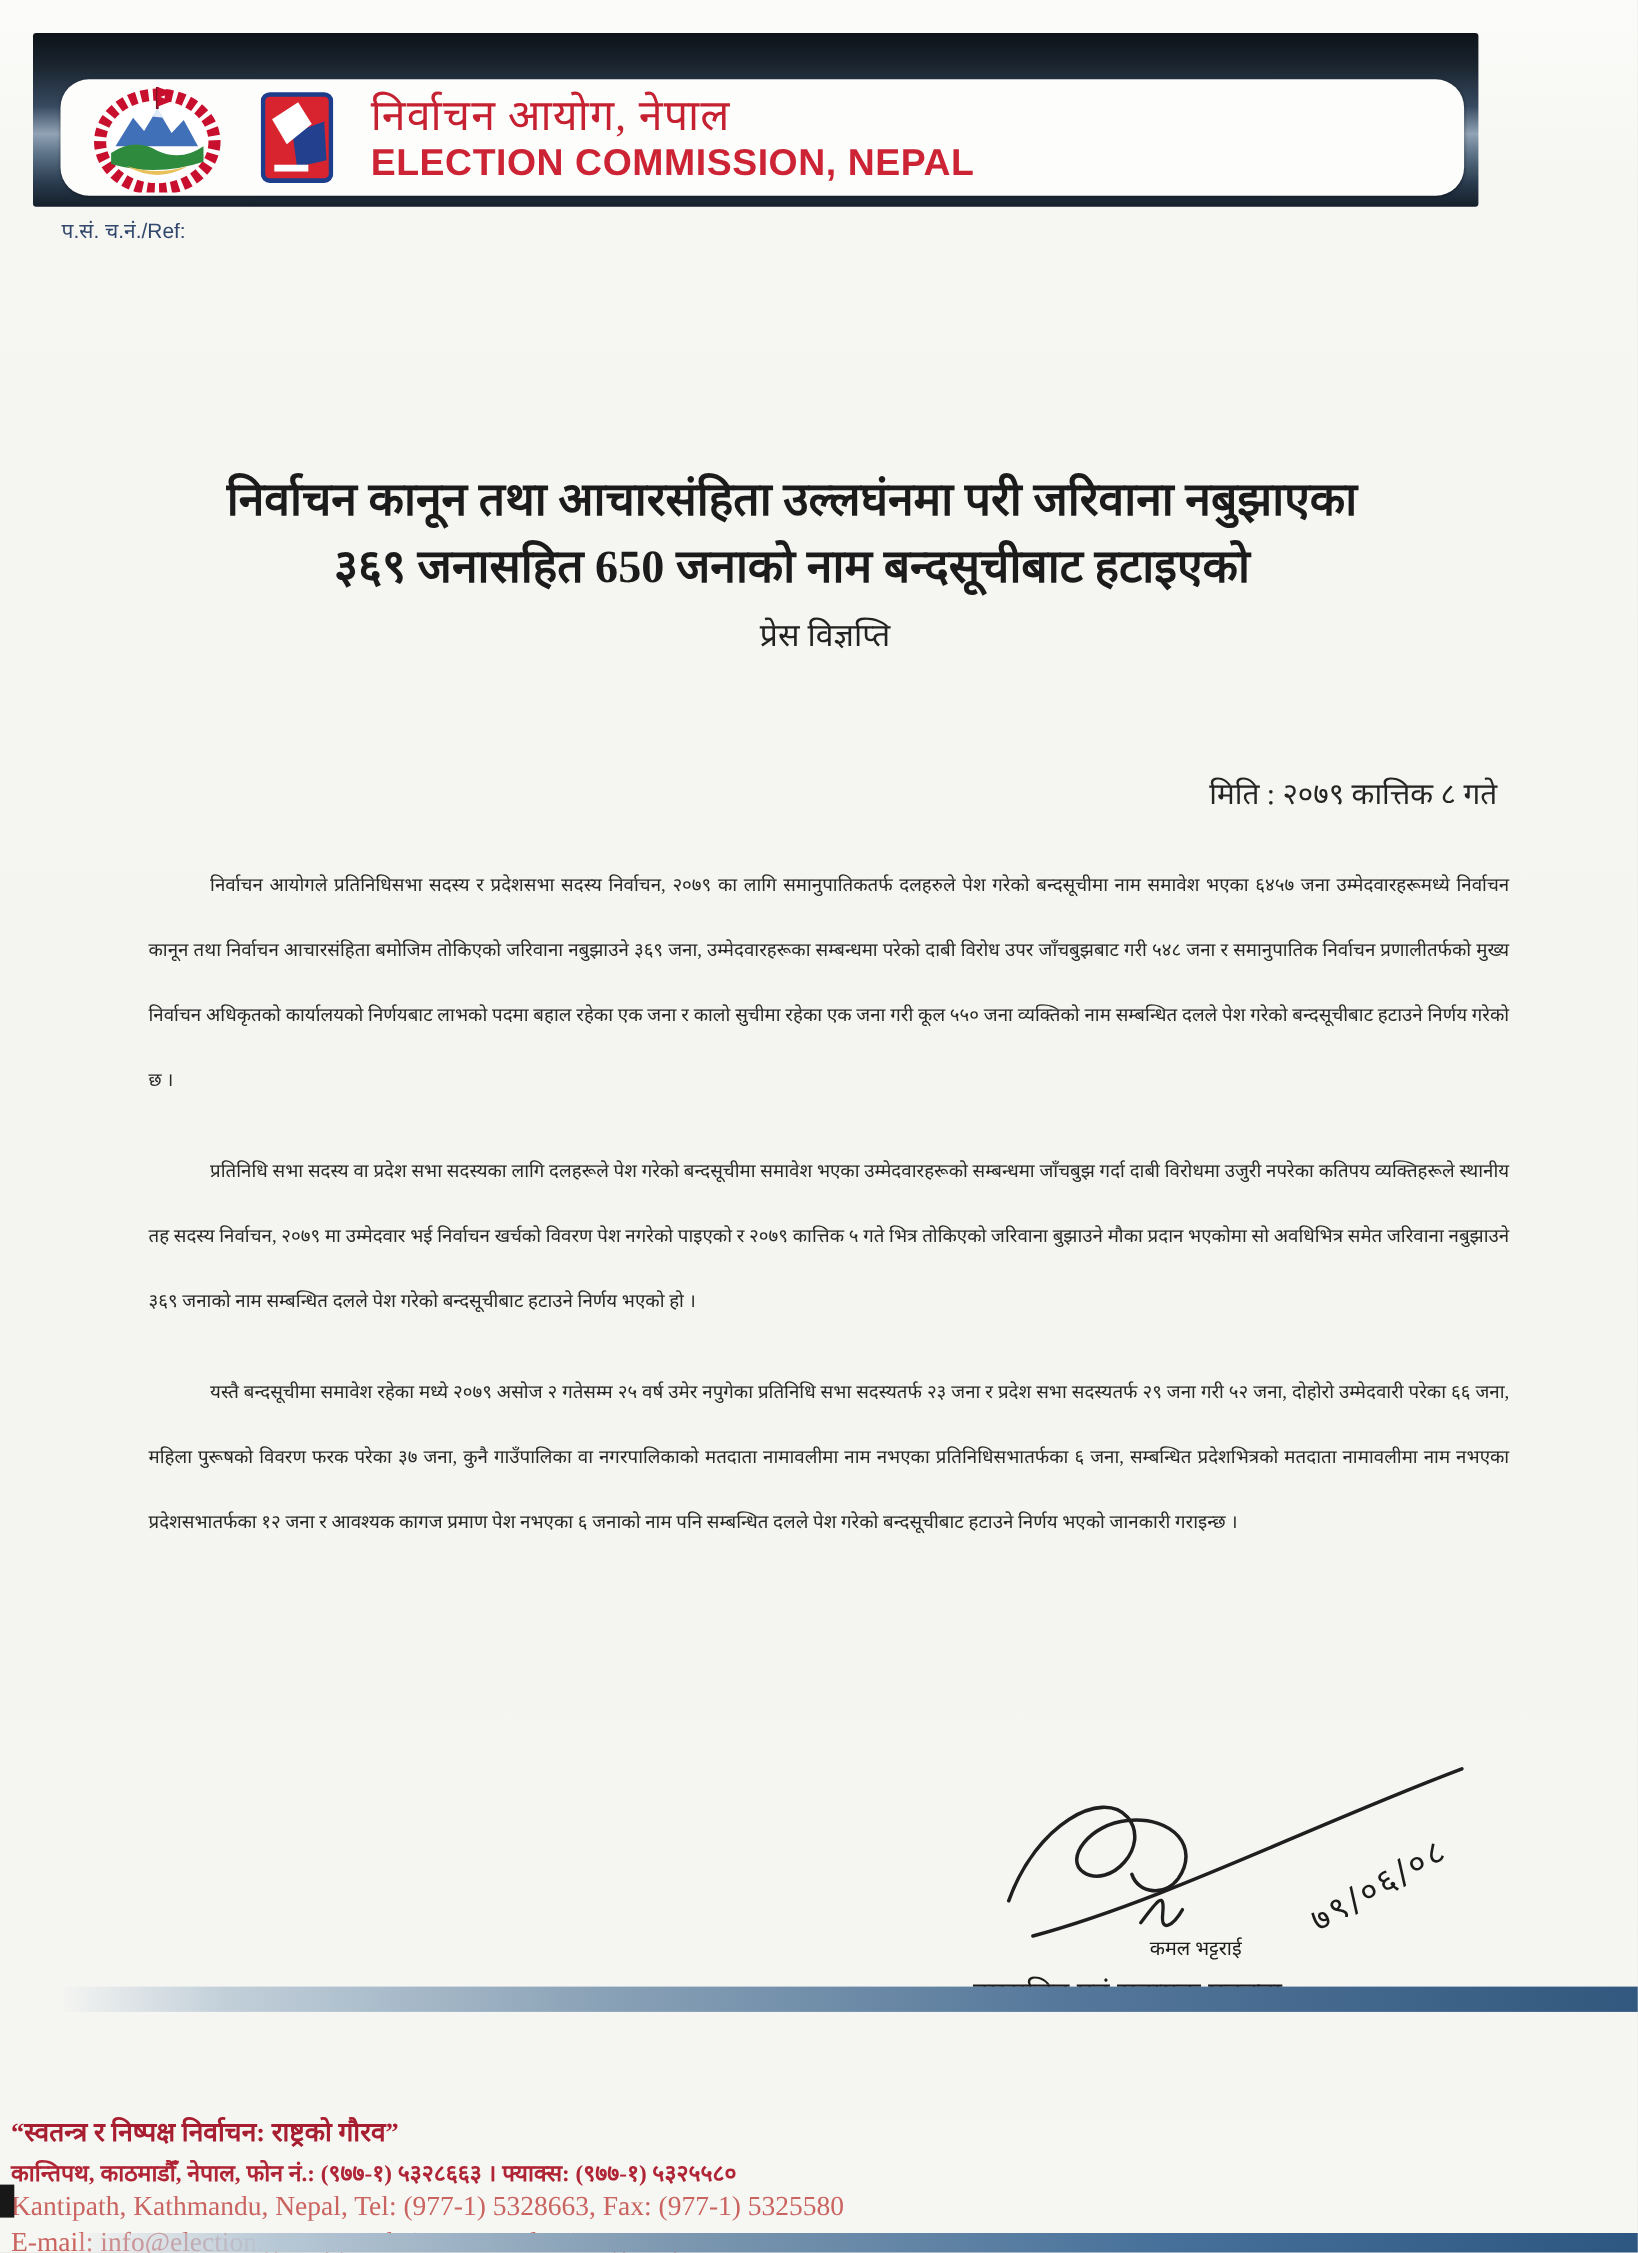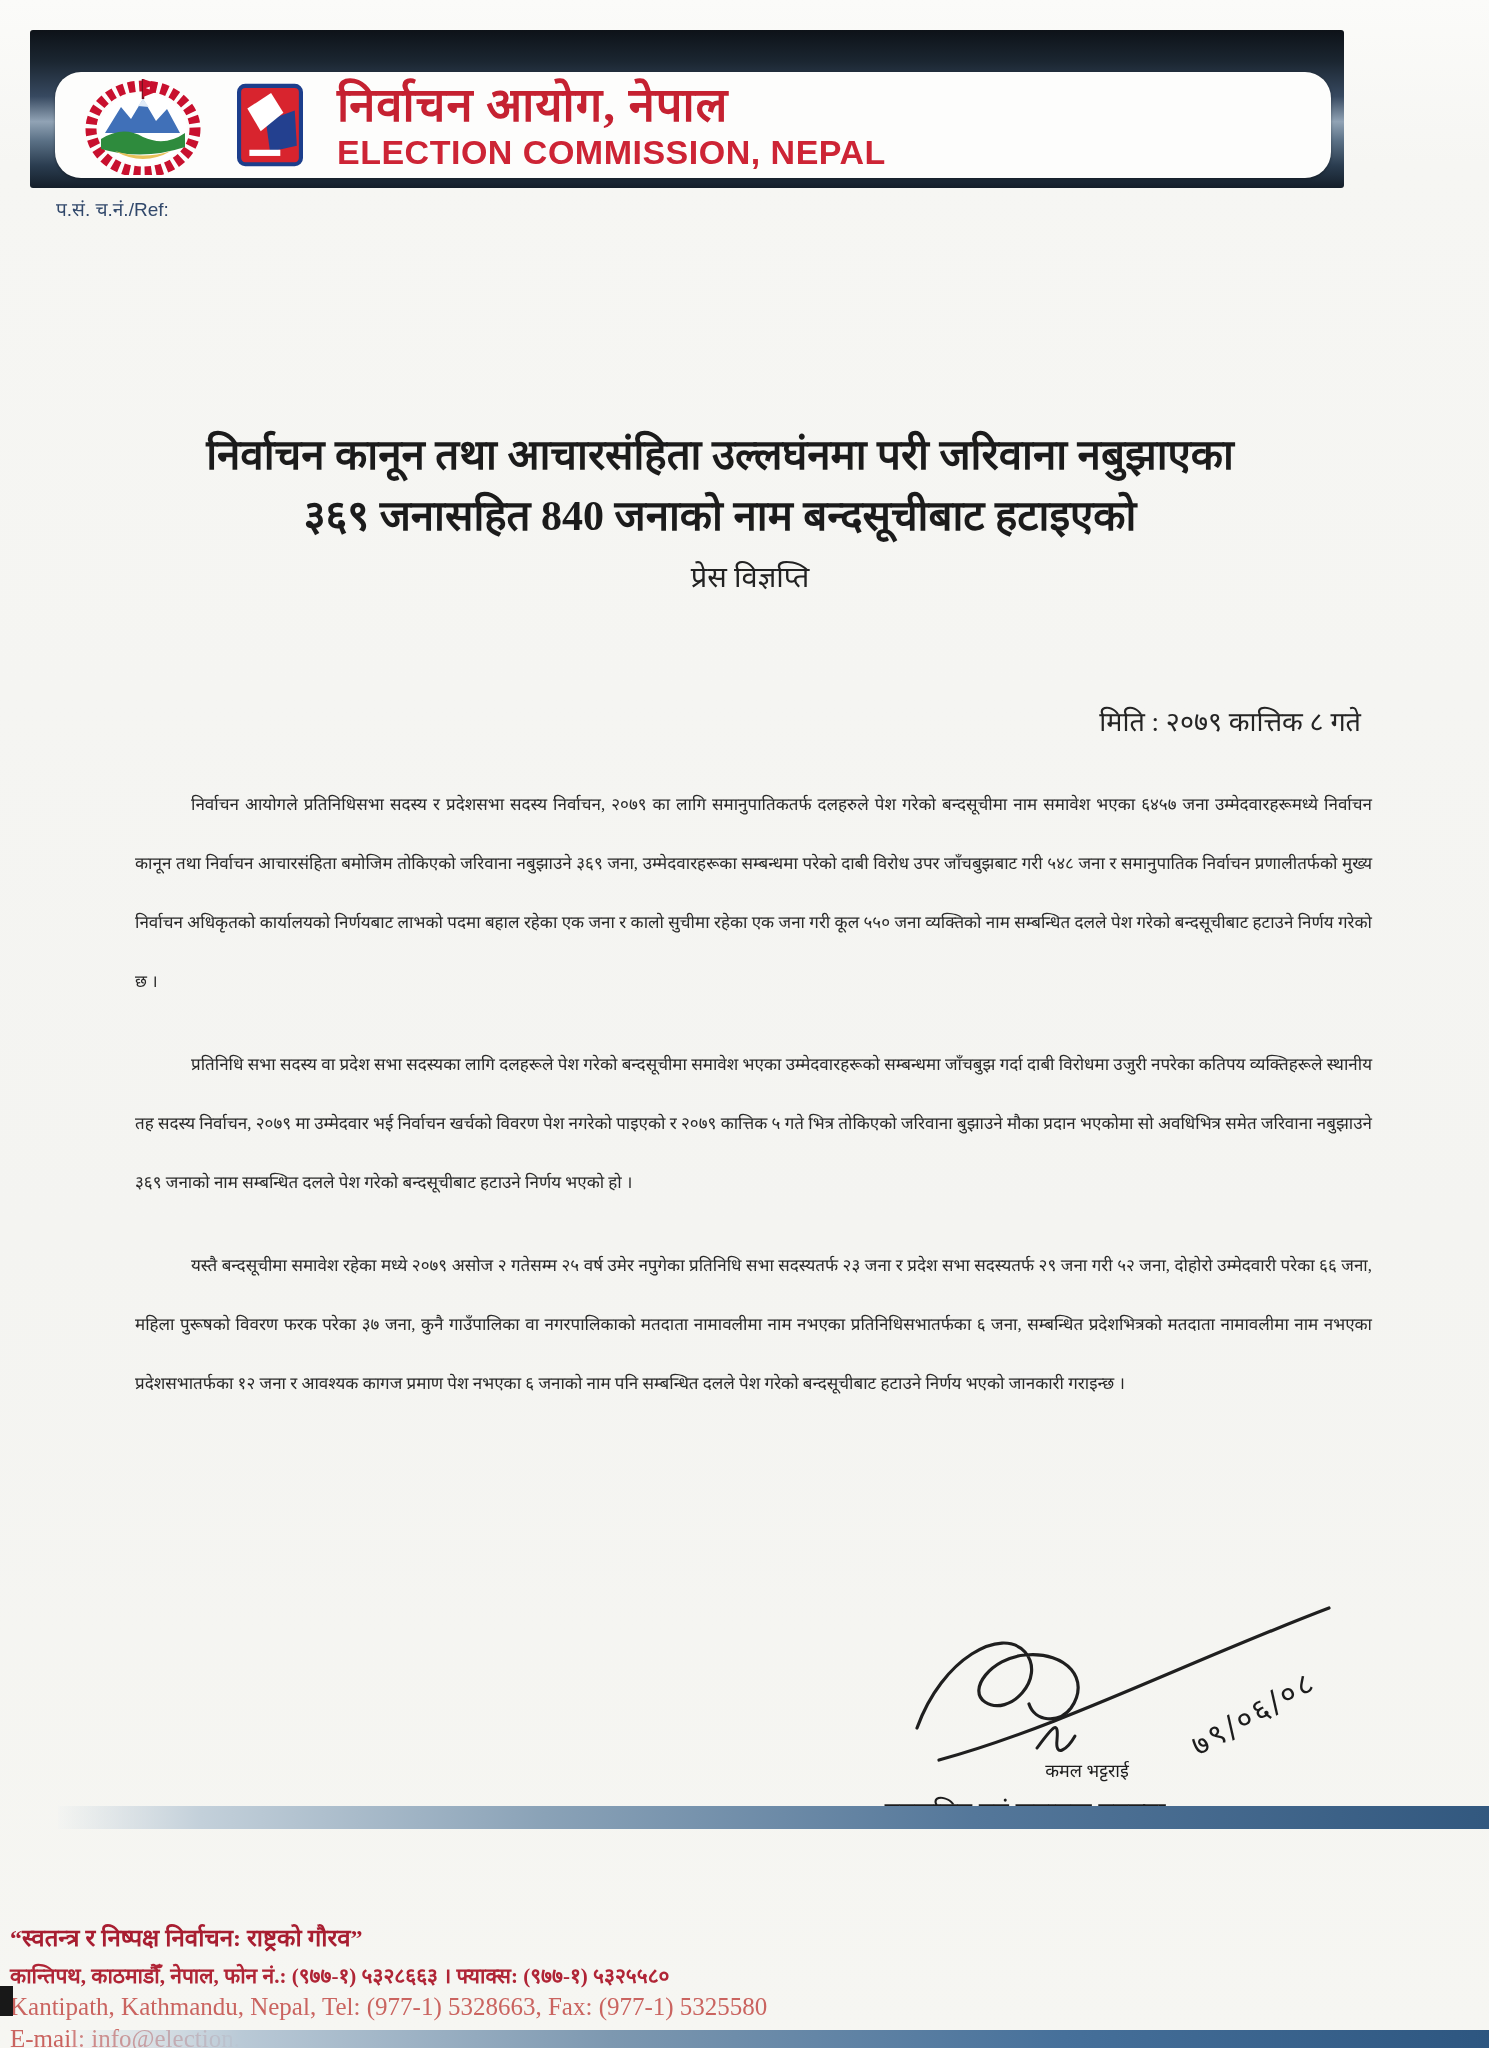--- a/index.html
+++ b/index.html
@@ -20,21 +20,21 @@
   }
   .header-card{
     position:absolute;left:55px;top:72px;width:1276px;height:106px;
     background:#fdfdfc;border-radius:26px;
     box-shadow:0 1px 3px rgba(0,0,0,.35);
     display:flex;align-items:center;padding-left:28px;box-sizing:border-box;
   }
   .emblem-wrap{flex:0 0 auto;margin-right:34px;display:flex;align-items:center;}
   .ballot-wrap{flex:0 0 auto;margin-right:34px;display:flex;align-items:center;}
   .org-names{display:flex;flex-direction:column;justify-content:center;line-height:1;}
-  .org-np{font-family:"Liberation Serif","DejaVu Serif",serif;font-size:47px;font-weight:bold;color:#c52131;letter-spacing:1px;}
+  .org-np{font-family:"Liberation Serif","DejaVu Serif",serif;font-size:39px;font-weight:normal;color:#c52131;letter-spacing:1px;}
   .org-en{font-family:"Liberation Sans","DejaVu Sans",sans-serif;font-size:34px;font-weight:800;color:#cd2435;letter-spacing:.5px;margin-top:6px;}
   .ref-line{position:absolute;left:56px;top:196px;font-size:19px;color:#31486b;font-family:"Liberation Sans","DejaVu Sans",sans-serif;}
   
   .title-block{position:absolute;left:40px;top:425px;width:1360px;text-align:center;
     font-weight:bold;color:#1b1b1b;font-size:42px;line-height:61px;}
   .press-subtitle{position:absolute;left:40px;top:556px;width:1420px;text-align:center;font-size:29px;color:#222;}
   .date-line{position:absolute;right:128px;top:702px;font-size:27px;color:#242424;}
   
   .body-text{position:absolute;left:135px;top:775px;width:1237px;}
   .body-text p{margin:0 0 24px 0;font-size:17px;line-height:59px;text-align:justify;text-indent:56px;color:#282828;}
@@ -100,21 +100,21 @@
     <span class="org-names">
       <span class="org-np">निर्वाचन आयोग, नेपाल</span>
       <span class="org-en">ELECTION COMMISSION, NEPAL</span>
     </span>
   </div>
 
   <div class="ref-line">प.सं. च.नं./Ref:</div>
 
   <div class="title-block">
     <div>निर्वाचन कानून तथा आचारसंहिता उल्लघंनमा परी जरिवाना नबुझाएका</div>
-    <div>३६९ जनासहित 840 जनाको नाम बन्दसूचीबाट हटाइएको</div>
+    <div>३६९ जनासहित 650 जनाको नाम बन्दसूचीबाट हटाइएको</div>
   </div>
 
   <div class="press-subtitle">प्रेस विज्ञप्ति</div>
 
   <div class="date-line">मिति : २०७९ कात्तिक ८ गते</div>
 
   <div class="body-text">
     <p class="p1">निर्वाचन आयोगले प्रतिनिधिसभा सदस्य र प्रदेशसभा सदस्य निर्वाचन, २०७९ का लागि समानुपातिकतर्फ दलहरुले पेश गरेको बन्दसूचीमा नाम समावेश भएका ६४५७ जना उम्मेदवारहरूमध्ये निर्वाचन कानून तथा निर्वाचन आचारसंहिता बमोजिम तोकिएको जरिवाना नबुझाउने ३६९ जना, उम्मेदवारहरूका सम्बन्धमा परेको दाबी विरोध उपर जाँचबुझबाट गरी ५४८ जना र समानुपातिक निर्वाचन प्रणालीतर्फको मुख्य निर्वाचन अधिकृतको कार्यालयको निर्णयबाट लाभको पदमा बहाल रहेका एक जना र कालो सुचीमा रहेका एक जना गरी कूल ५५० जना व्यक्तिको नाम सम्बन्धित दलले पेश गरेको बन्दसूचीबाट हटाउने निर्णय गरेको छ ।</p>
     <p class="p2">प्रतिनिधि सभा सदस्य वा प्रदेश सभा सदस्यका लागि दलहरूले पेश गरेको बन्दसूचीमा समावेश भएका उम्मेदवारहरूको सम्बन्धमा जाँचबुझ गर्दा दाबी विरोधमा उजुरी नपरेका कतिपय व्यक्तिहरूले स्थानीय तह सदस्य निर्वाचन, २०७९ मा उम्मेदवार भई निर्वाचन खर्चको विवरण पेश नगरेको पाइएको र २०७९ कात्तिक ५ गते भित्र तोकिएको जरिवाना बुझाउने मौका प्रदान भएकोमा सो अवधिभित्र समेत जरिवाना नबुझाउने ३६९ जनाको नाम सम्बन्धित दलले पेश गरेको बन्दसूचीबाट हटाउने निर्णय भएको हो ।</p>
     <p class="p3">यस्तै बन्दसूचीमा समावेश रहेका मध्ये २०७९ असोज २ गतेसम्म २५ वर्ष उमेर नपुगेका प्रतिनिधि सभा सदस्यतर्फ २३ जना र प्रदेश सभा सदस्यतर्फ २९ जना गरी ५२ जना, दोहोरो उम्मेदवारी परेका ६६ जना, महिला पुरूषको विवरण फरक परेका ३७ जना, कुनै गाउँपालिका वा नगरपालिकाको मतदाता नामावलीमा नाम नभएका प्रतिनिधिसभातर्फका ६ जना,  सम्बन्धित प्रदेशभित्रको मतदाता नामावलीमा नाम नभएका प्रदेशसभातर्फका १२ जना र आवश्यक कागज प्रमाण पेश नभएका ६ जनाको नाम पनि सम्बन्धित दलले पेश गरेको बन्दसूचीबाट हटाउने निर्णय भएको जानकारी गराइन्छ ।</p>

